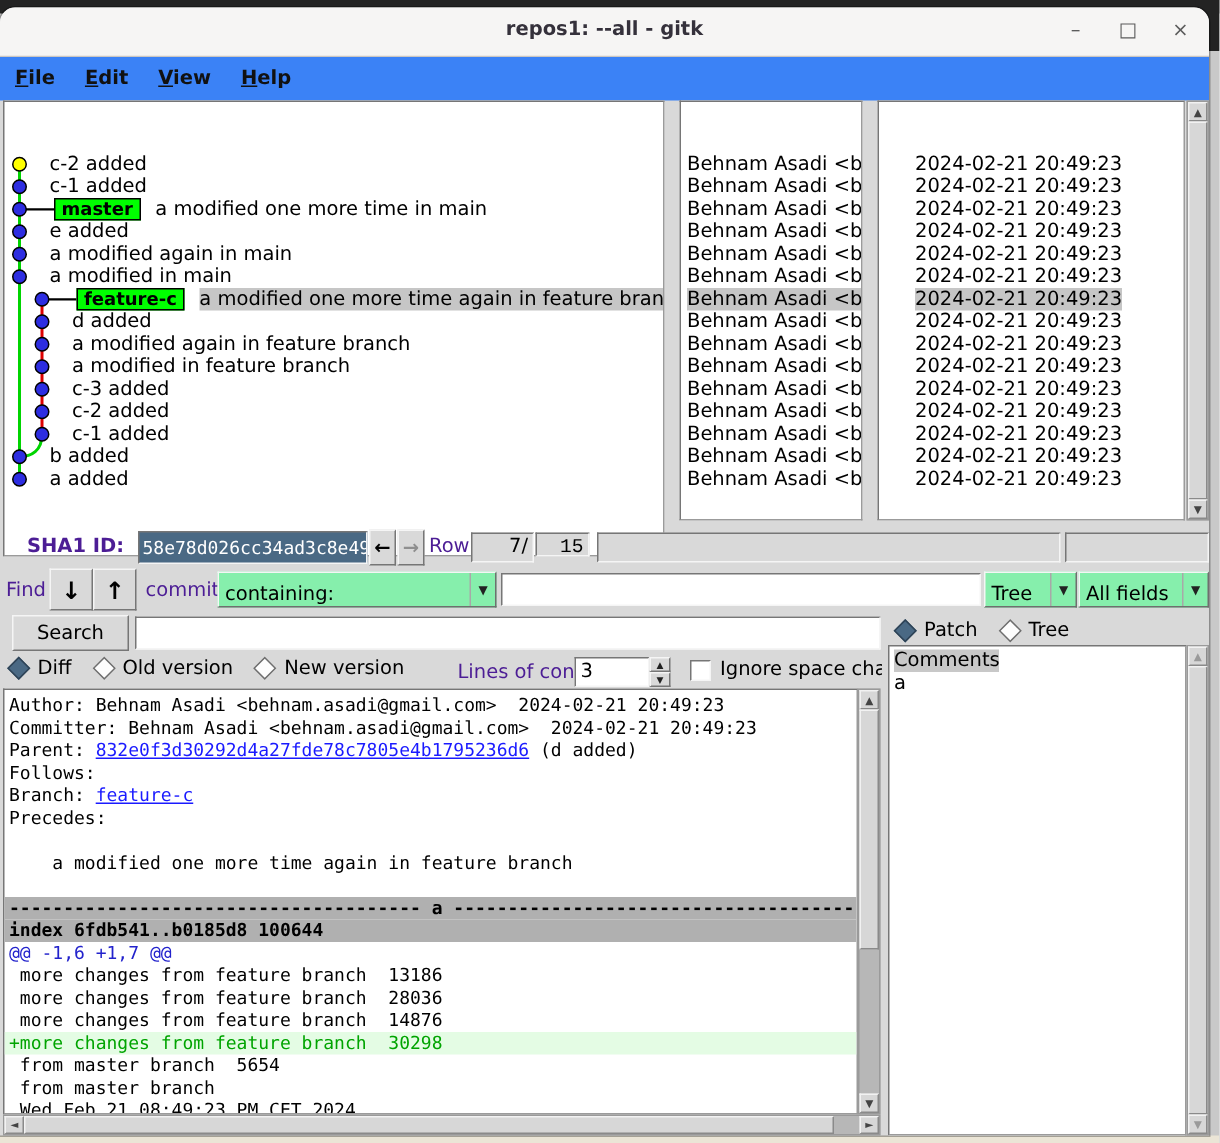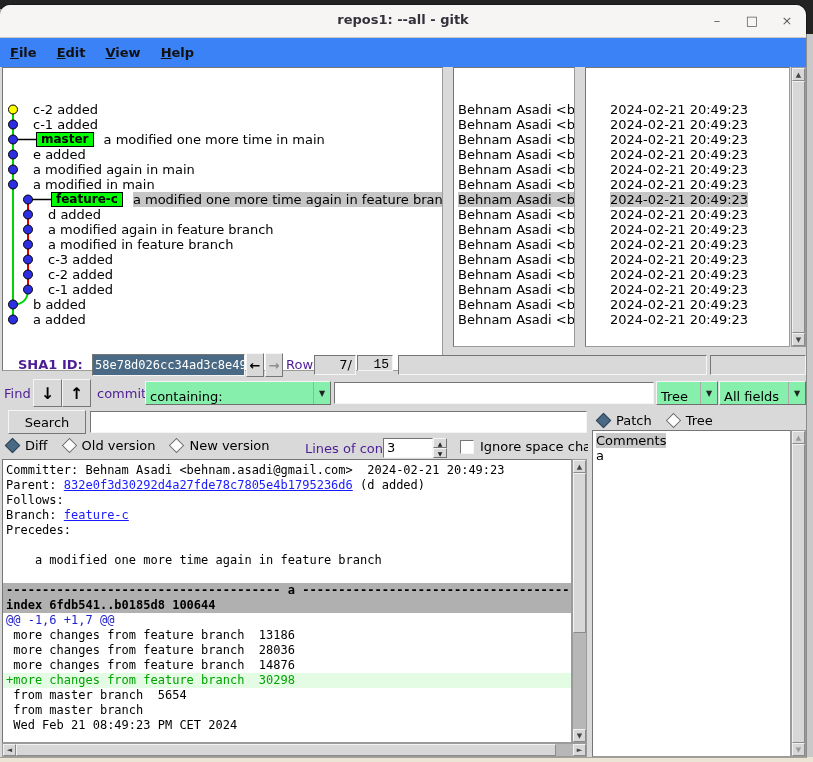--- a/index.html
+++ b/index.html
@@ -359,20 +359,21 @@
       <div class="spin-btn">▲</div>
       <div class="spin-btn">▼</div>
     </div>
     <div class="radio-row" style="left:460px;top:434px;width:128px;overflow:hidden;white-space:nowrap;">
       <span class="checkbox"></span>
       <span>Ignore space changes</span>
     </div>
 
     <div class="pane" id="diff-pane">
       <div class="diff-lines" id="diff-lines">
+          <div class="dl">Author: Behnam Asadi &lt;behnam.asadi@gmail.com&gt;  2024-02-21 20:49:23</div>
           <div class="dl">Committer: Behnam Asadi &lt;behnam.asadi@gmail.com&gt;  2024-02-21 20:49:23</div>
           <div class="dl"><span>Parent: </span><a href="#">832e0f3d30292d4a27fde78c7805e4b1795236d6</a><span> (d added)</span></div>
           <div class="dl">Follows:</div>
           <div class="dl"><span>Branch: </span><a href="#">feature-c</a><span></span></div>
           <div class="dl">Precedes:</div>
           <div class="dl"></div>
           <div class="dl">    a modified one more time again in feature branch</div>
           <div class="dl"></div>
           <div class="dl filesep">-------------------------------------- a -------------------------------------</div>
           <div class="dl filesep">index 6fdb541..b0185d8 100644</div>

